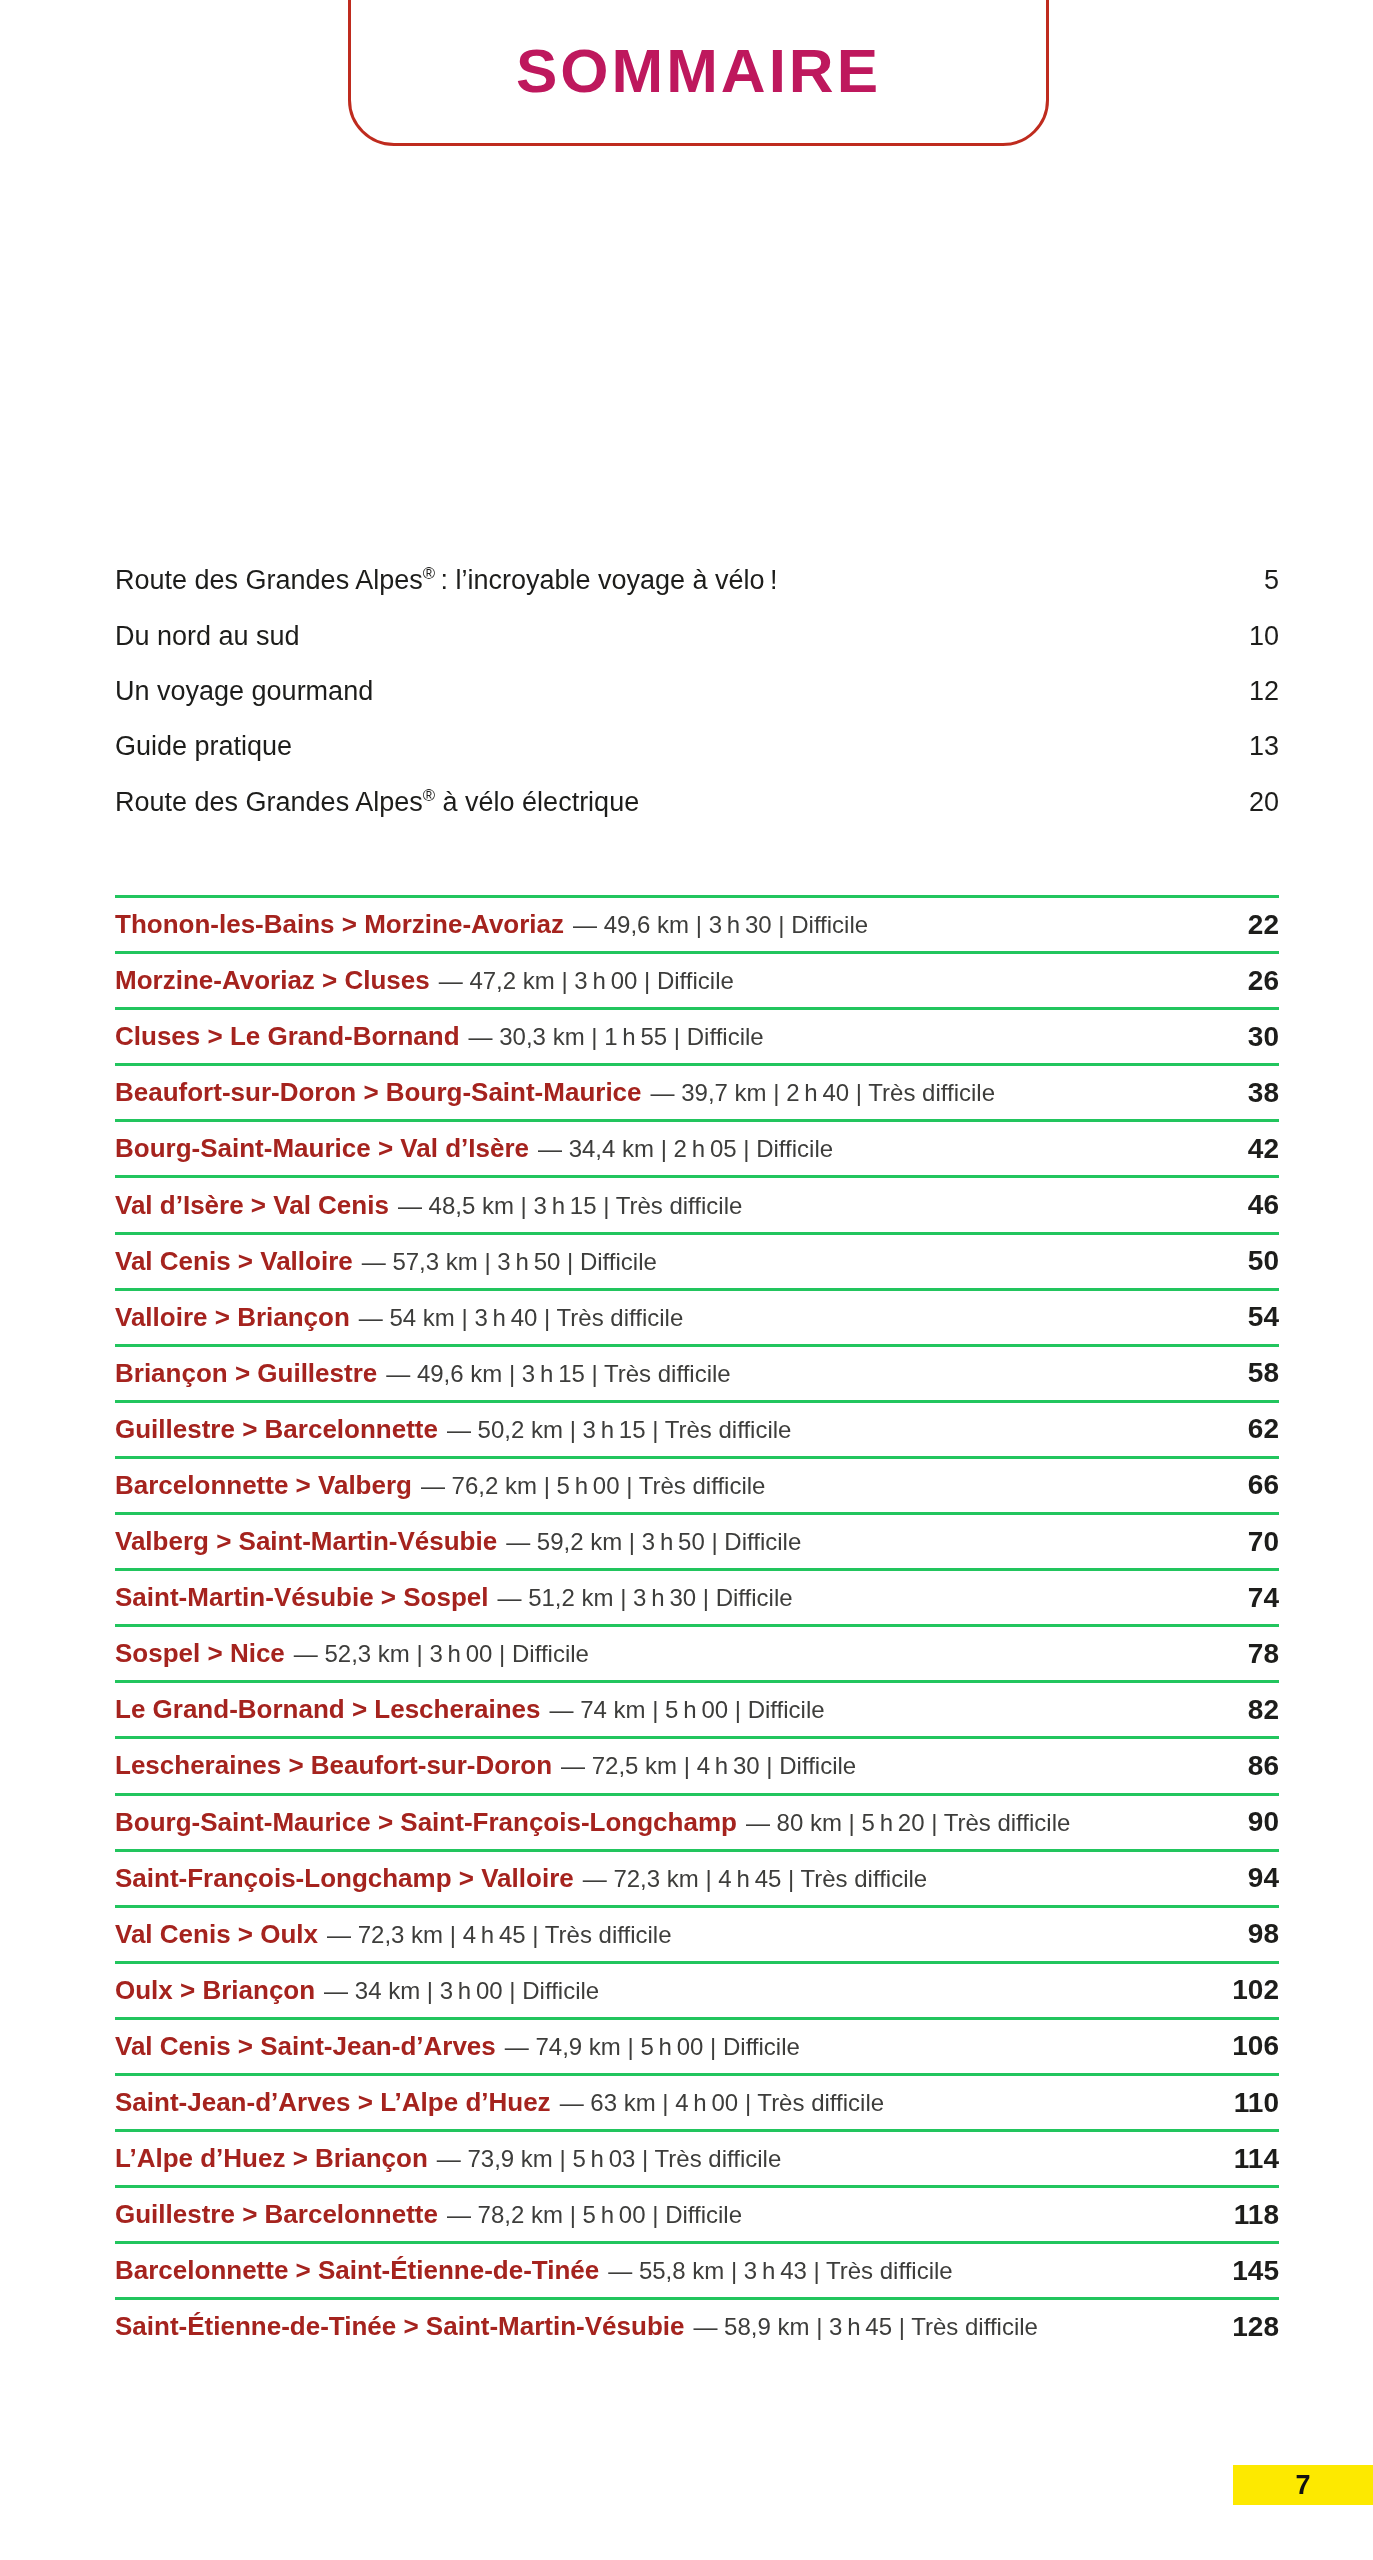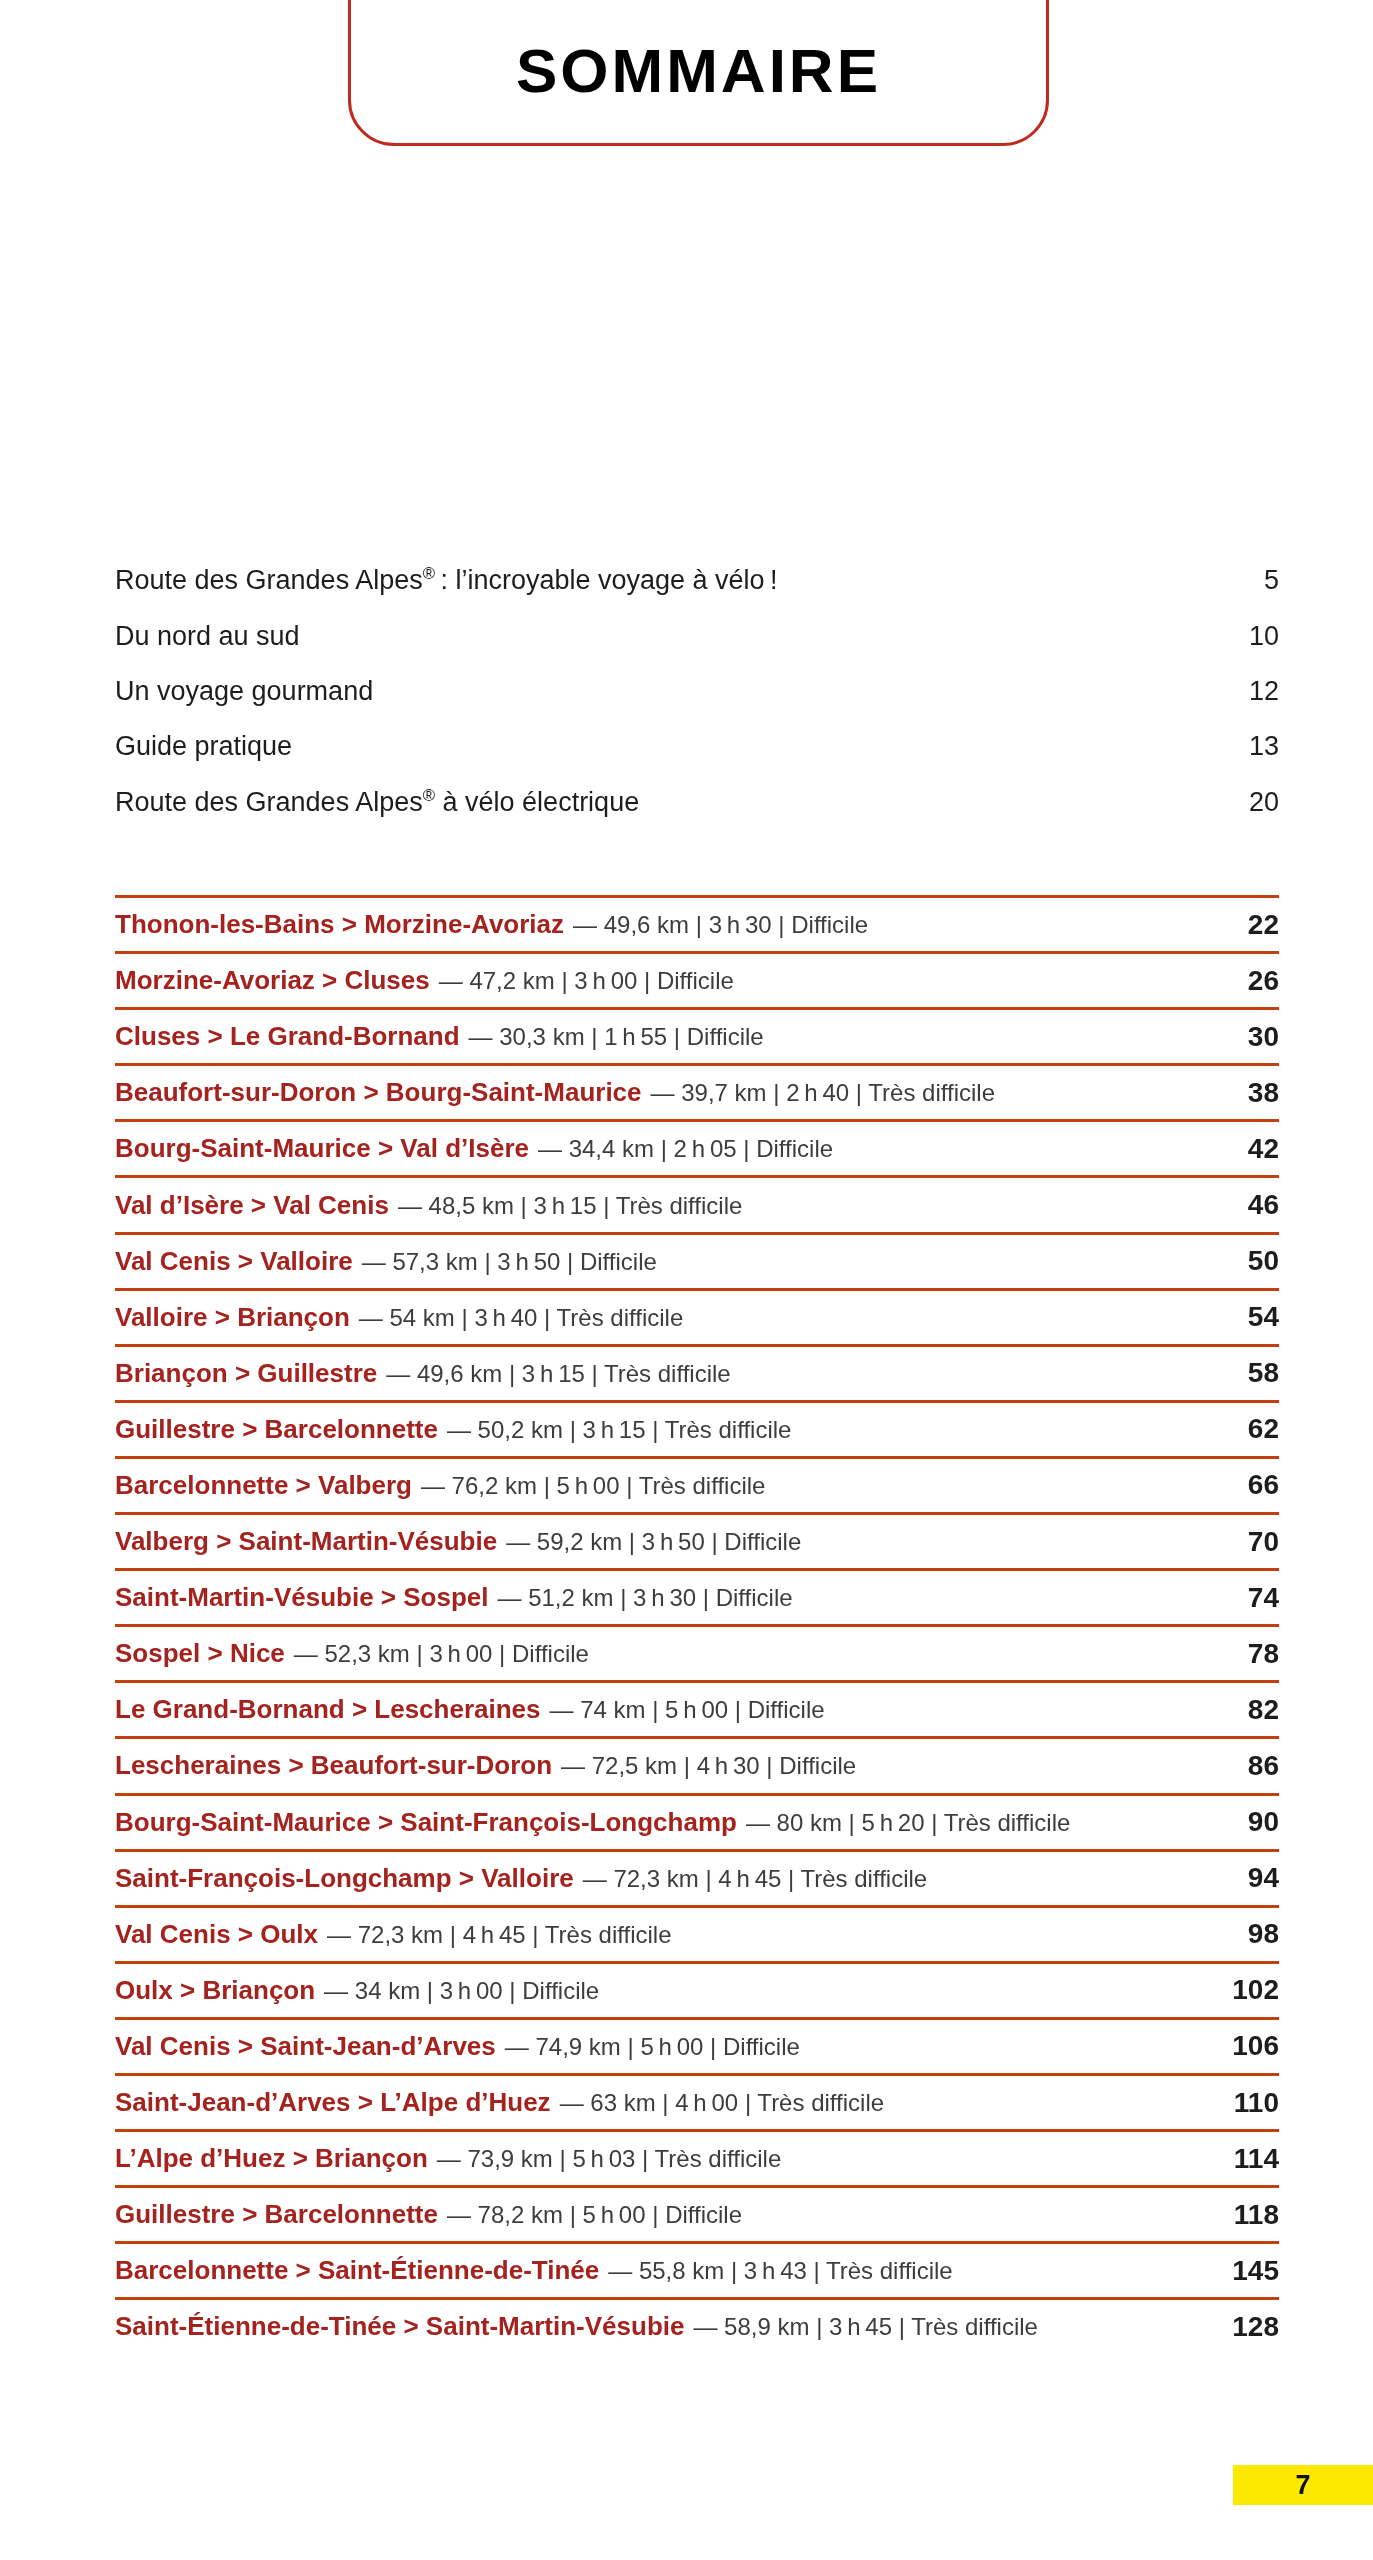--- a/index.html
+++ b/index.html
@@ -25,21 +25,21 @@
     border-radius: 46px;
     display: flex;
     align-items: flex-end;
     justify-content: center;
     padding-bottom: 41px;
   }
   .title-box .title {
     font-size: 62px;
     font-weight: bold;
     letter-spacing: 3px;
-    color: #000000;
+    color: #be185d;
     line-height: 1;
   }
 
   
   .intro {
     position: absolute;
     left: 115px;
     top: 553px;
     width: 1164px;
   }
@@ -62,21 +62,21 @@
   
   .stages {
     position: absolute;
     left: 115px;
     top: 895px;
     width: 1164px;
   }
   .stage-row {
     box-sizing: border-box;
     height: 56.1px;
-    border-top: 3px solid #c2410c;
+    border-top: 3px solid #22c55e;
     display: flex;
     align-items: center;
     justify-content: space-between;
   }
   .stage-text { white-space: nowrap; }
   .stage-text .route {
     color: #a5231e;
     font-weight: bold;
     font-size: 26px;
   }

